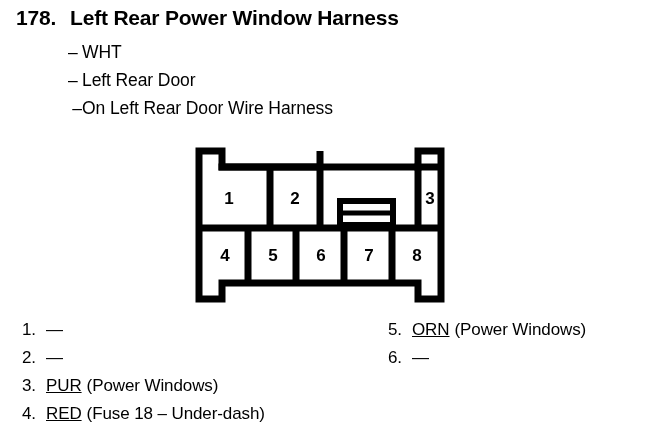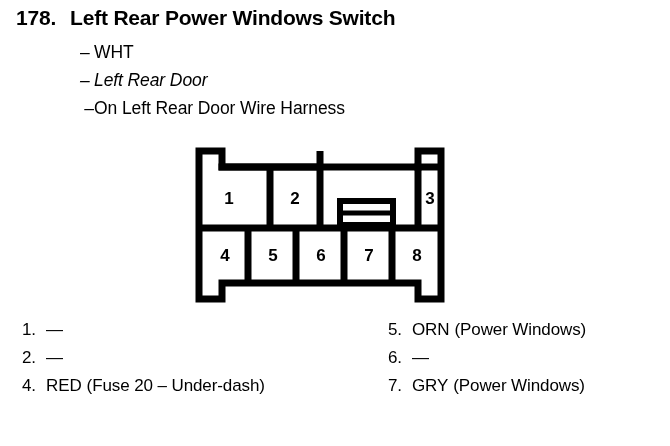--- a/index.html
+++ b/index.html
@@ -38,31 +38,31 @@
     letter-spacing: -0.2px;
   }
   #title-text {
     font-size: 21px;
     font-weight: bold;
     margin-left: 14px;
     letter-spacing: -0.2px;
   }
   .sub-line {
     position: absolute;
-    left: 80px;
+    left: 68px;
     font-size: 17.5px;
     white-space: nowrap;
     letter-spacing: -0.1px;
   }
   .sub-line .dash {
     display: inline-block;
     width: 14px;
   }
   #sub-0 { top: 42px; }
-  #sub-1 { top: 70px; font-style: italic; }
+  #sub-1 { top: 70px; }
   #sub-2 { top: 98px; text-align: right; }
 
   
   #connector-wrap {
     position: absolute;
     left: 185px;
     top: 140px;
     width: 300px;
     height: 170px;
   }
@@ -100,36 +100,37 @@
     white-space: nowrap;
     letter-spacing: -0.1px;
   }
   .legend-index {
     display: inline-block;
     width: 24px;
     color: #000000;
   }
   .legend-wire {
     color: #000000;
+    text-decoration: underline;
   }
   .legend-note {
     color: #000000;
     margin-left: 5px;
   }
   .legend-empty {
     color: #000000;
   }
 </style>
 </head>
 <body>
 
 <div id="header">
   <div id="title-row">
     <span id="title-number">178.</span>
-    <span id="title-text">Left Rear Power Windows Switch</span>
+    <span id="title-text">Left Rear Power Window Harness</span>
   </div>
 
   <div class="sub-line" id="sub-0">
     <span class="dash">–</span><span>WHT</span>
   </div>
   <div class="sub-line" id="sub-1">
     <span class="dash">–</span><span>Left Rear Door</span>
   </div>
   <div class="sub-line" id="sub-2">
     <span class="dash">–</span><span>On Left Rear Door Wire Harness</span>
@@ -191,29 +192,29 @@
 <div id="legend">
 
   <div class="legend-col" id="legend-col-left">
     <div class="legend-row">
       <span class="legend-index">1.</span><span class="legend-empty">—</span><span class="legend-wire"></span><span class="legend-note"></span>
     </div>
     <div class="legend-row">
       <span class="legend-index">2.</span><span class="legend-empty">—</span><span class="legend-wire"></span><span class="legend-note"></span>
     </div>
     <div class="legend-row">
-      <span class="legend-index">4.</span><span class="legend-empty"></span><span class="legend-wire">RED</span><span class="legend-note">(Fuse 20 – Under-dash)</span>
+      <span class="legend-index">3.</span><span class="legend-empty"></span><span class="legend-wire">PUR</span><span class="legend-note">(Power Windows)</span>
+    </div>
+    <div class="legend-row">
+      <span class="legend-index">4.</span><span class="legend-empty"></span><span class="legend-wire">RED</span><span class="legend-note">(Fuse 18 – Under-dash)</span>
     </div>
   </div>
 
   <div class="legend-col" id="legend-col-right">
     <div class="legend-row">
       <span class="legend-index">5.</span><span class="legend-empty"></span><span class="legend-wire">ORN</span><span class="legend-note">(Power Windows)</span>
     </div>
     <div class="legend-row">
       <span class="legend-index">6.</span><span class="legend-empty">—</span><span class="legend-wire"></span><span class="legend-note"></span>
     </div>
-    <div class="legend-row">
-      <span class="legend-index">7.</span><span class="legend-empty"></span><span class="legend-wire">GRY</span><span class="legend-note">(Power Windows)</span>
-    </div>
   </div>
 
 </div>
 
 </body></html>

